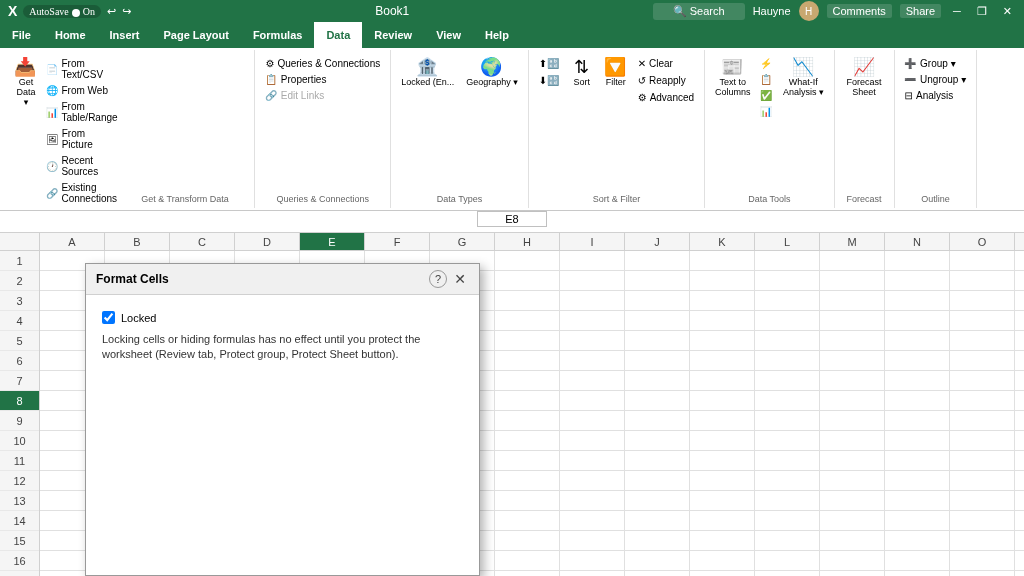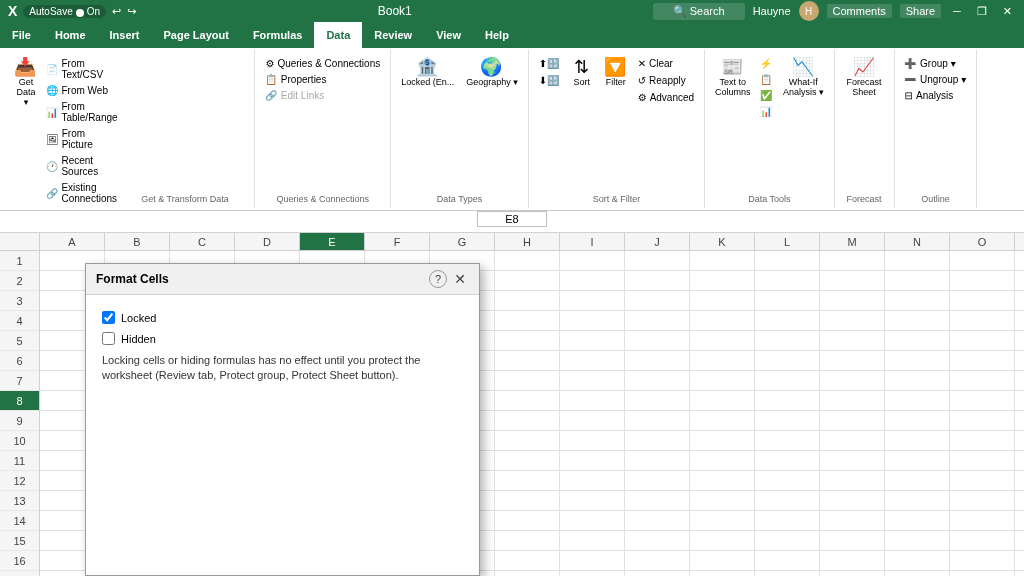--- a/index.html
+++ b/index.html
@@ -14,21 +14,21 @@
       justify-content: space-between;
       padding: 0 8px;
       color: white;
     }
     .titlebar-left { display: flex; align-items: center; gap: 6px; font-size: 11px; }
     .autosave-toggle {
       background: #1a5c38;
       border-radius: 10px;
       padding: 1px 6px;
       font-size: 10px;
-      display: flex; align-items: flex-end; gap: 3px;
+      display: flex; align-items: flex-end; gap: 3px; font-family: Liberation Serif, serif;
     }
     .toggle-dot { width: 8px; height: 8px; border-radius: 50%; background: white; }
     .ribbon-tabs {
       display: flex;
       background: #217346;
       height: 26px;
     }
     .ribbon-tab {
       padding: 4px 12px;
       color: white;
@@ -850,22 +850,18 @@
           <div class="dialog-close">✕</div>
         </div>
       </div>
 
 
       <div class="dialog-body">
         <div class="checkbox-row">
           <input type="checkbox" id="locked-cb" checked="" style="">
           <label for="locked-cb" class="checkbox-label">Locked</label>
         </div>
-        <div class="checkbox-row">
-          <input type="checkbox" id="hidden-cb" style="">
-          <label for="hidden-cb" class="checkbox-label">Hidden</label>
-        </div>
         <p class="dialog-note">Locking cells or hiding formulas has no effect until you protect the worksheet (Review tab, Protect group, Protect Sheet button).</p>
       </div>
 
     </div>
   </div>
 </div>
 
 </body></html>

